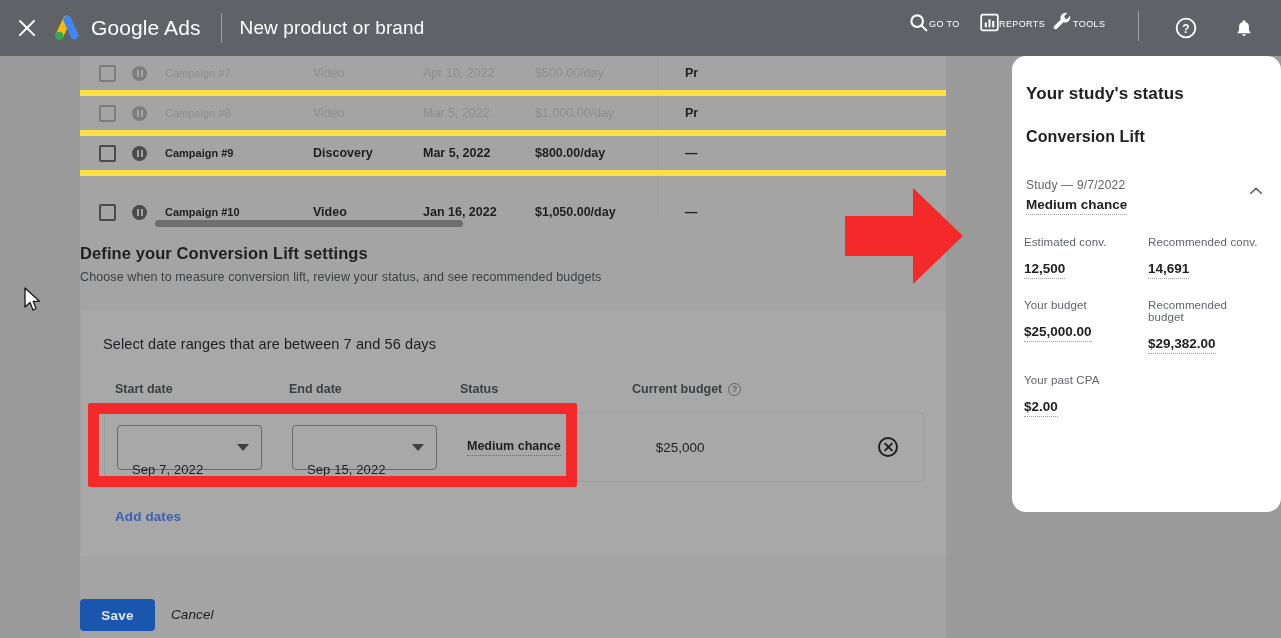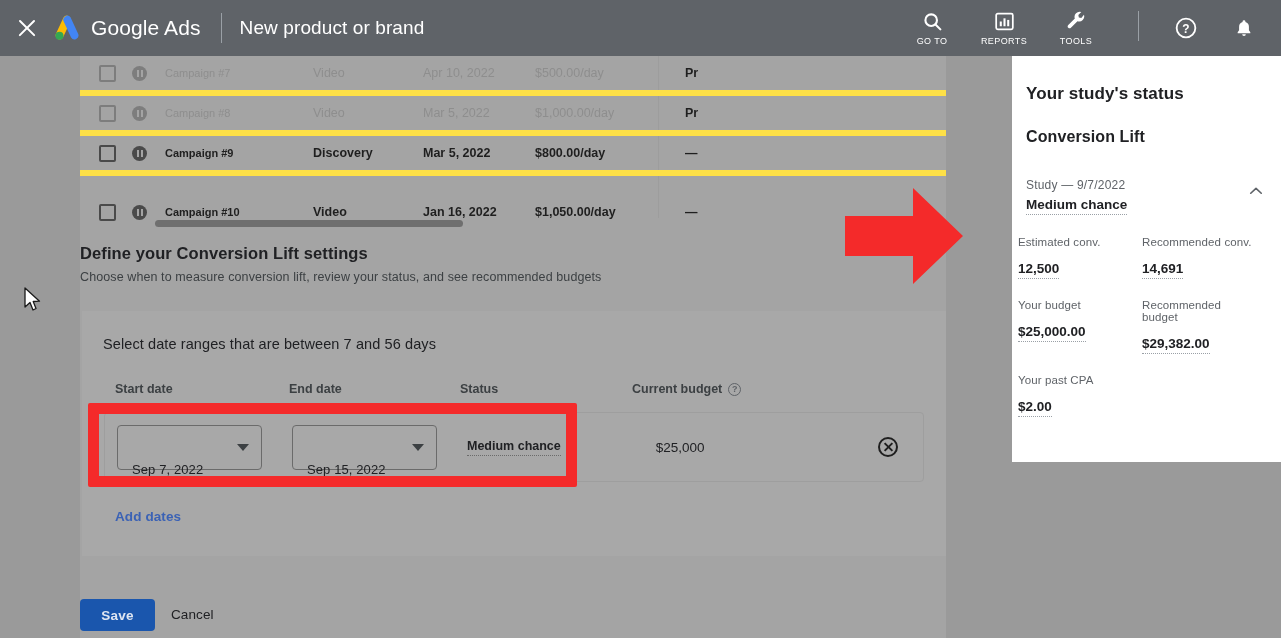--- a/index.html
+++ b/index.html
@@ -39,21 +39,21 @@
     width: 1px; height: 30px; background: #9aa0a6;
     margin: 0 18px 0 20px; flex: 0 0 auto;
   }
   .page-title-top {
     color: #ffffff; font-size: 19px; font-weight: 400; letter-spacing: .1px;
     white-space: nowrap;
   }
   .topbar-spacer { flex: 1 1 auto; }
   .tool-group { display: flex; align-items: flex-start; gap: 24px; }
   .tool-item {
-    display: flex; flex-direction: column; align-items: center;
+    display: flex; align-items: center;
     cursor: pointer; width: 48px;
   }
   .tool-ico { height: 22px; display: flex; align-items: center; justify-content: center; }
   .tool-label {
     color: #ffffff; font-size: 9px; letter-spacing: .4px;
     margin-top: 3px; white-space: nowrap;
   }
   .vsep2 { width: 1px; height: 30px; background: #9aa0a6; margin: 0 6px 0 14px; }
   .plain-ico { cursor: pointer; display: flex; align-items: center; justify-content: center;
                width: 34px; height: 34px; }
@@ -186,27 +186,28 @@
 
   
   .btn-save {
     position: absolute; left: 80px; top: 599px; width: 75px; height: 32px;
     background: #1a56ad; border-radius: 4px; color: #dfe6f2;
     font-size: 13.5px; font-weight: 700; display: flex; align-items: center;
     justify-content: center; cursor: pointer; letter-spacing: .2px;
   }
   .btn-cancel {
     position: absolute; left: 171px; top: 607px;
-    font-size: 13.5px; color: #202124; cursor: pointer; letter-spacing: .1px;
+    font-size: 13.5px; color: #202124; cursor: pointer; letter-spacing: .1px; font-style: italic;
   }
 
   
   .rail {
-    position: absolute; left: 1012px; top: 56px; width: 269px; height: 406px;
+    position: absolute; left: 1012px; top: 56px; width: 269px; height: 456px;
     background: #ffffff;
+    border-radius: 14px;
   }
   .rail-h1 {
     position: absolute; left: 14px; top: 28px;
     font-size: 17px; font-weight: 700; color: #202124; letter-spacing: .1px;
   }
   .rail-h2 {
     position: absolute; left: 14px; top: 72px;
     font-size: 16px; font-weight: 700; color: #202124; letter-spacing: .1px;
   }
   .rail-study {
@@ -216,21 +217,21 @@
   .rail-chance {
     position: absolute; left: 14px; top: 141px;
     font-size: 13.5px; font-weight: 700; color: #202124;
     border-bottom: 1px dotted #9aa0a6; padding-bottom: 2px; cursor: help;
   }
   .chev-up {
     position: absolute; right: 16px; top: 126px; width: 18px; height: 18px;
     cursor: pointer;
   }
   .metric-grid {
-    position: absolute; left: 6px; top: 180px; width: 242px;
+    position: absolute; left: 12px; top: 180px; width: 242px;
     display: grid; grid-template-columns: 118px 118px; row-gap: 20px; column-gap: 6px;
   }
   .m-label { font-size: 11.5px; color: #5f6368; letter-spacing: .1px; }
   .m-value {
     font-size: 13.5px; font-weight: 700; color: #202124; margin-top: 13px;
     display: inline-block; border-bottom: 1px dotted #9aa0a6; padding-bottom: 2px;
     cursor: help;
   }
   .m-cell.empty { visibility: hidden; }
 

